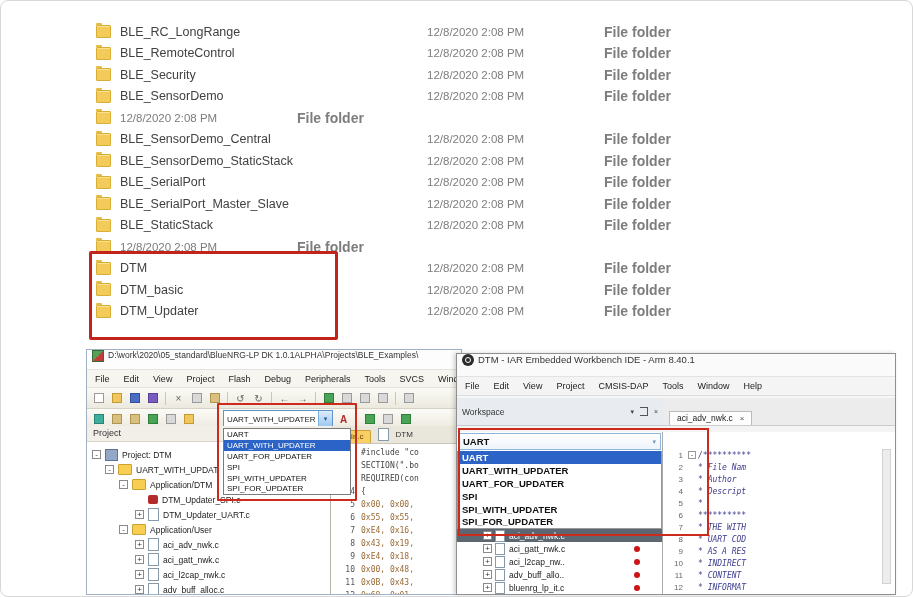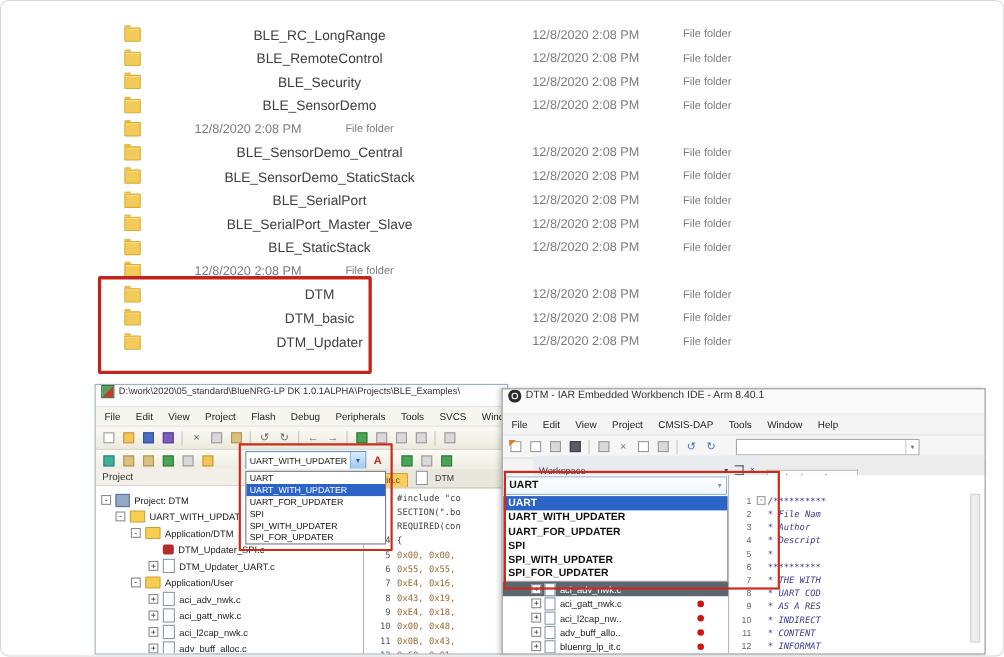--- a/index.html
+++ b/index.html
@@ -1,26 +1,26 @@
 <!DOCTYPE html>
 <html><head>
 <meta charset="utf-8">
 <style>
   html,body{margin:0;padding:0;background:#fff;}
   #canvas{position:relative;width:913px;height:597px;background:#fff;border:1px solid #d8d8d8;
     border-radius:8px;overflow:hidden;font-family:"Liberation Sans",sans-serif;box-sizing:border-box;}
   
-  #explorer{position:absolute;left:112px;top:20px;width:640px;z-index:1;text-align:center;}
+  #explorer{position:absolute;left:95px;top:20px;width:640px;z-index:1;}
   .xrow{display:flex;align-items:center;height:21.5px;}
   .ficon{width:13px;height:11px;background:#f3cb5a;border:1px solid #d8ae35;border-radius:1px;
     position:relative;margin-right:9px;flex:none;box-shadow:inset 0 1px 0 #fae18f;}
   .ficon:before{content:"";position:absolute;left:-1px;top:-3px;width:6px;height:2px;background:#e5bd47;border-radius:1px 1px 0 0;}
   .fname{width:307px;font-size:12.5px;color:#414141;white-space:nowrap;}
   .fdate{width:177px;font-size:11.5px;color:#7d7d7d;white-space:nowrap;}
-  .ftype{font-size:10px;color:#7d7d7d;white-space:nowrap;}
+  .ftype{font-size:14px;color:#7d7d7d;white-space:nowrap;font-weight:bold;}
   #explorer-redbox{position:absolute;left:88px;top:250px;width:243px;height:83px;
     border:3px solid #c1241b;border-radius:2px;z-index:2;}
   
   .win{position:absolute;box-sizing:border-box;background:#f3f2ec;border:1px solid #9fb0c4;overflow:hidden;}
   .titlebar{height:19px;display:flex;align-items:flex-start;gap:4px;padding:0 5px;background:#fdfdfd;
     border-bottom:1px solid #e3e3e0;font-size:8.5px;color:#333;white-space:nowrap;overflow:hidden;}
   .appicon{width:10px;height:10px;flex:none;border:1px solid #3a6a3a;background:linear-gradient(135deg,#57a05a 50%,#c23d35 50%);}
   .appicon2{width:12px;height:12px;flex:none;border-radius:50%;background:#2c2c2c;position:relative;}
   .appicon2:before{content:"";position:absolute;left:3px;top:3px;width:6px;height:6px;border-radius:50%;border:1.5px solid #fff;box-sizing:border-box;}
   .menubar{display:flex;align-items:center;gap:14px;padding:0 8px;height:17px;font-size:9px;color:#222;
@@ -78,21 +78,21 @@
   
   #win-right{left:455px;top:352px;width:440px;height:242px;background:#f4f4f4;border:1px solid #8f8f8f;
     z-index:3;box-shadow:-2px 0 4px rgba(0,0,0,.18);}
   #win-right .titlebar{height:22px;font-size:9.5px;background:#fafafa;}
   #win-right .menubar{height:18px;background:#f4f4f4;border-bottom:1px solid #ddd;}
   .tb2{display:flex;align-items:center;gap:3px;padding:0 4px;height:20px;background:#f6f6f6;border-bottom:1px solid #ddd;}
   .tb2 .ti{color:#3a6fb5;}
   .combo2{margin-left:12px;display:flex;align-items:center;width:165px;height:13px;border:1px solid #aaa;background:#fff;}
   .combo2 .fill{flex:1;}
   .combo2 .dd{width:11px;height:100%;border-left:1px solid #ccc;display:flex;align-items:center;justify-content:center;font-size:6px;color:#666;}
-  .band{position:absolute;left:0;top:60px;right:0;height:28px;display:flex;margin-left:28px;}
+  .band{position:absolute;left:0;top:44px;right:0;height:28px;display:flex;}
   .wshead{width:206px;background:#e8ecf1;border-bottom:1px solid #c6ccd4;display:flex;align-items:center;
     font-size:8.5px;color:#333;padding:0 5px;box-sizing:border-box;}
   .wshead .sp{flex:1;}
   .wsbtn{font-size:7px;color:#444;margin-left:6px;}
   .pin{width:7px;height:7px;border:1px solid #555;border-left:none;margin-left:6px;}
   .tabbar2{flex:1;background:#ececec;border-bottom:1px solid #ccc;display:flex;align-items:flex-end;padding-left:6px;}
   .rtab{background:#fdfdfd;border:1px solid #bbb;border-bottom:none;font-size:8.5px;color:#222;
     padding:1px 7px 2px;display:flex;gap:7px;align-items:center;white-space:nowrap;}
   .rtab .x{color:#555;font-size:8px;}
   .ws{position:absolute;left:0;top:78px;width:206px;bottom:0;background:#fff;border-right:1px solid #aaa;box-sizing:border-box;}

